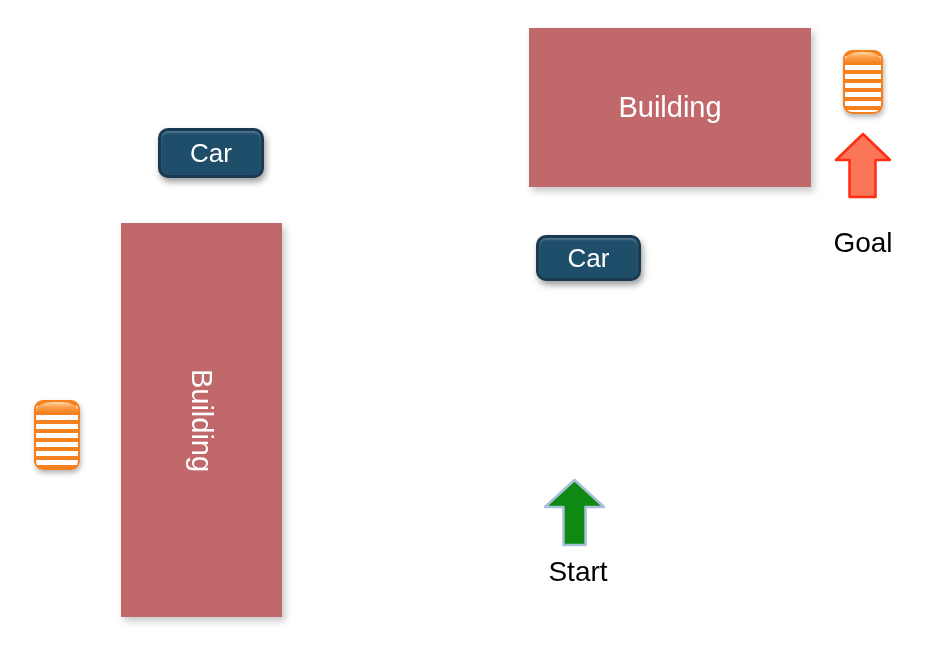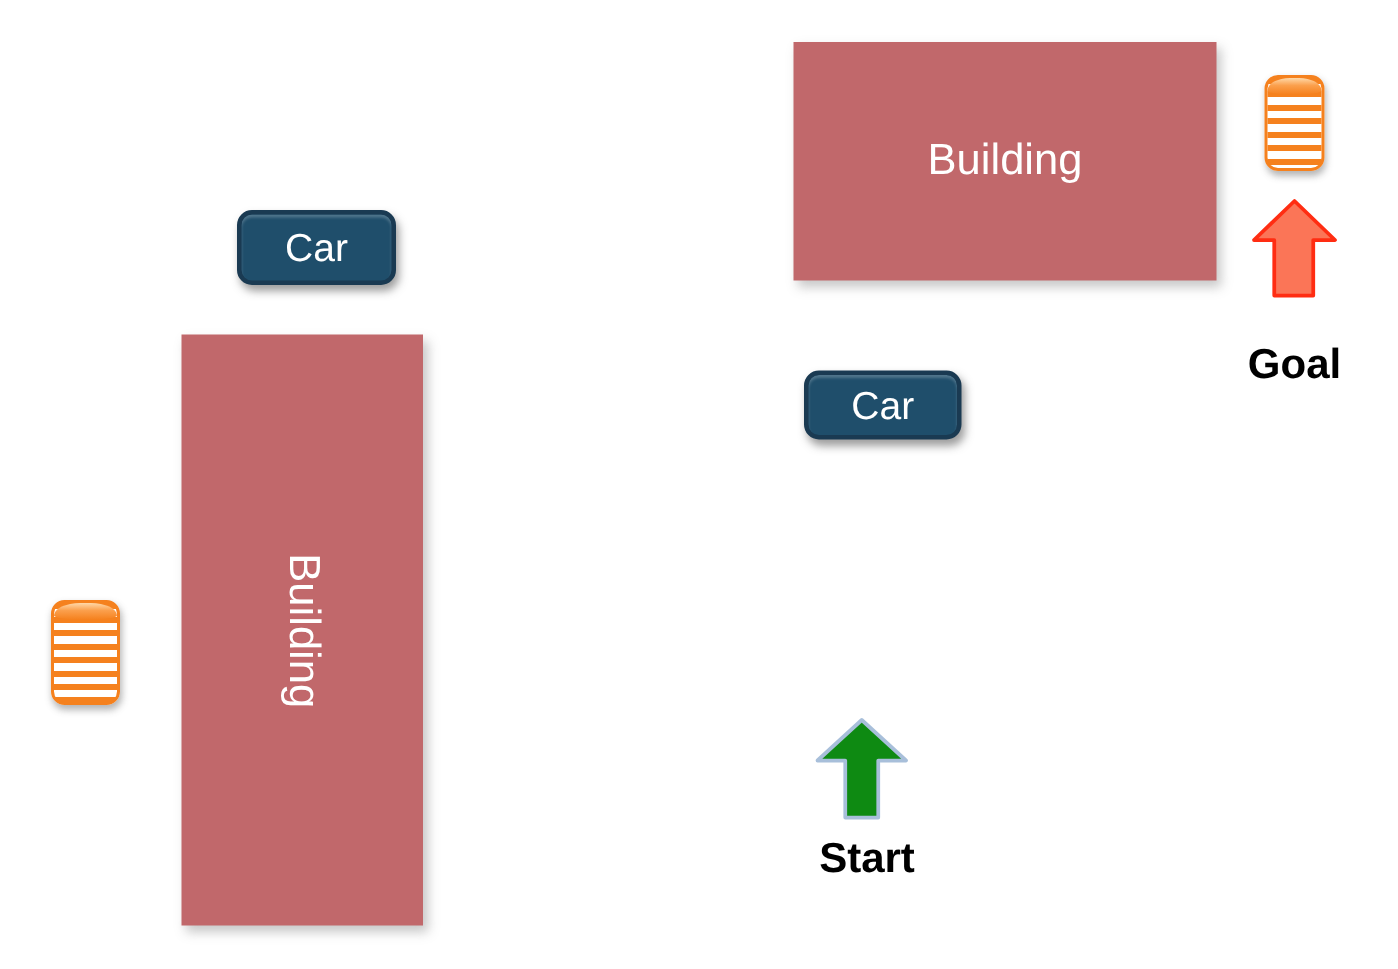--- a/index.html
+++ b/index.html
@@ -34,21 +34,20 @@
     box-sizing: border-box;
     background: var(--car-fill, #1f4e6b);
     border: 3px solid var(--car-border, #1a3a52);
     border-radius: 10px;
     color: var(--car-text, #ffffff);
     display: flex;
     align-items: center;
     justify-content: center;
     font-size: 26px;
     box-shadow: 2px 4px 6px rgba(60,60,60,0.5), inset 0 2px 2px rgba(255,255,255,0.22);
-    margin-top: 12px;
   }
   .car-top    { left: 158px; top: 128px; width: 106px; height: 50px; }
   .car-middle { left: 536px; top: 235px; width: 105px; height: 46px; }
 
   
   .cylinder {
     position: absolute;
     box-sizing: border-box;
     border: 2px solid var(--cylinder-orange, #f5811e);
     border-radius: 9px;
@@ -86,21 +85,20 @@
     stroke-width: 2.5;
     stroke-linejoin: round;
   }
 
   
   .label {
     position: absolute;
     color: var(--label-text, #000000);
     font-size: 28px;
     text-align: center;
-    font-weight: bold;
   }
   .start-label { left: 535px; top: 556px; width: 86px; }
   .goal-label  { left: 820px; top: 227px; width: 86px; }
 </style>
 </head>
 <body>
 
 <div class="stage">
 
   <div class="building building-top">

